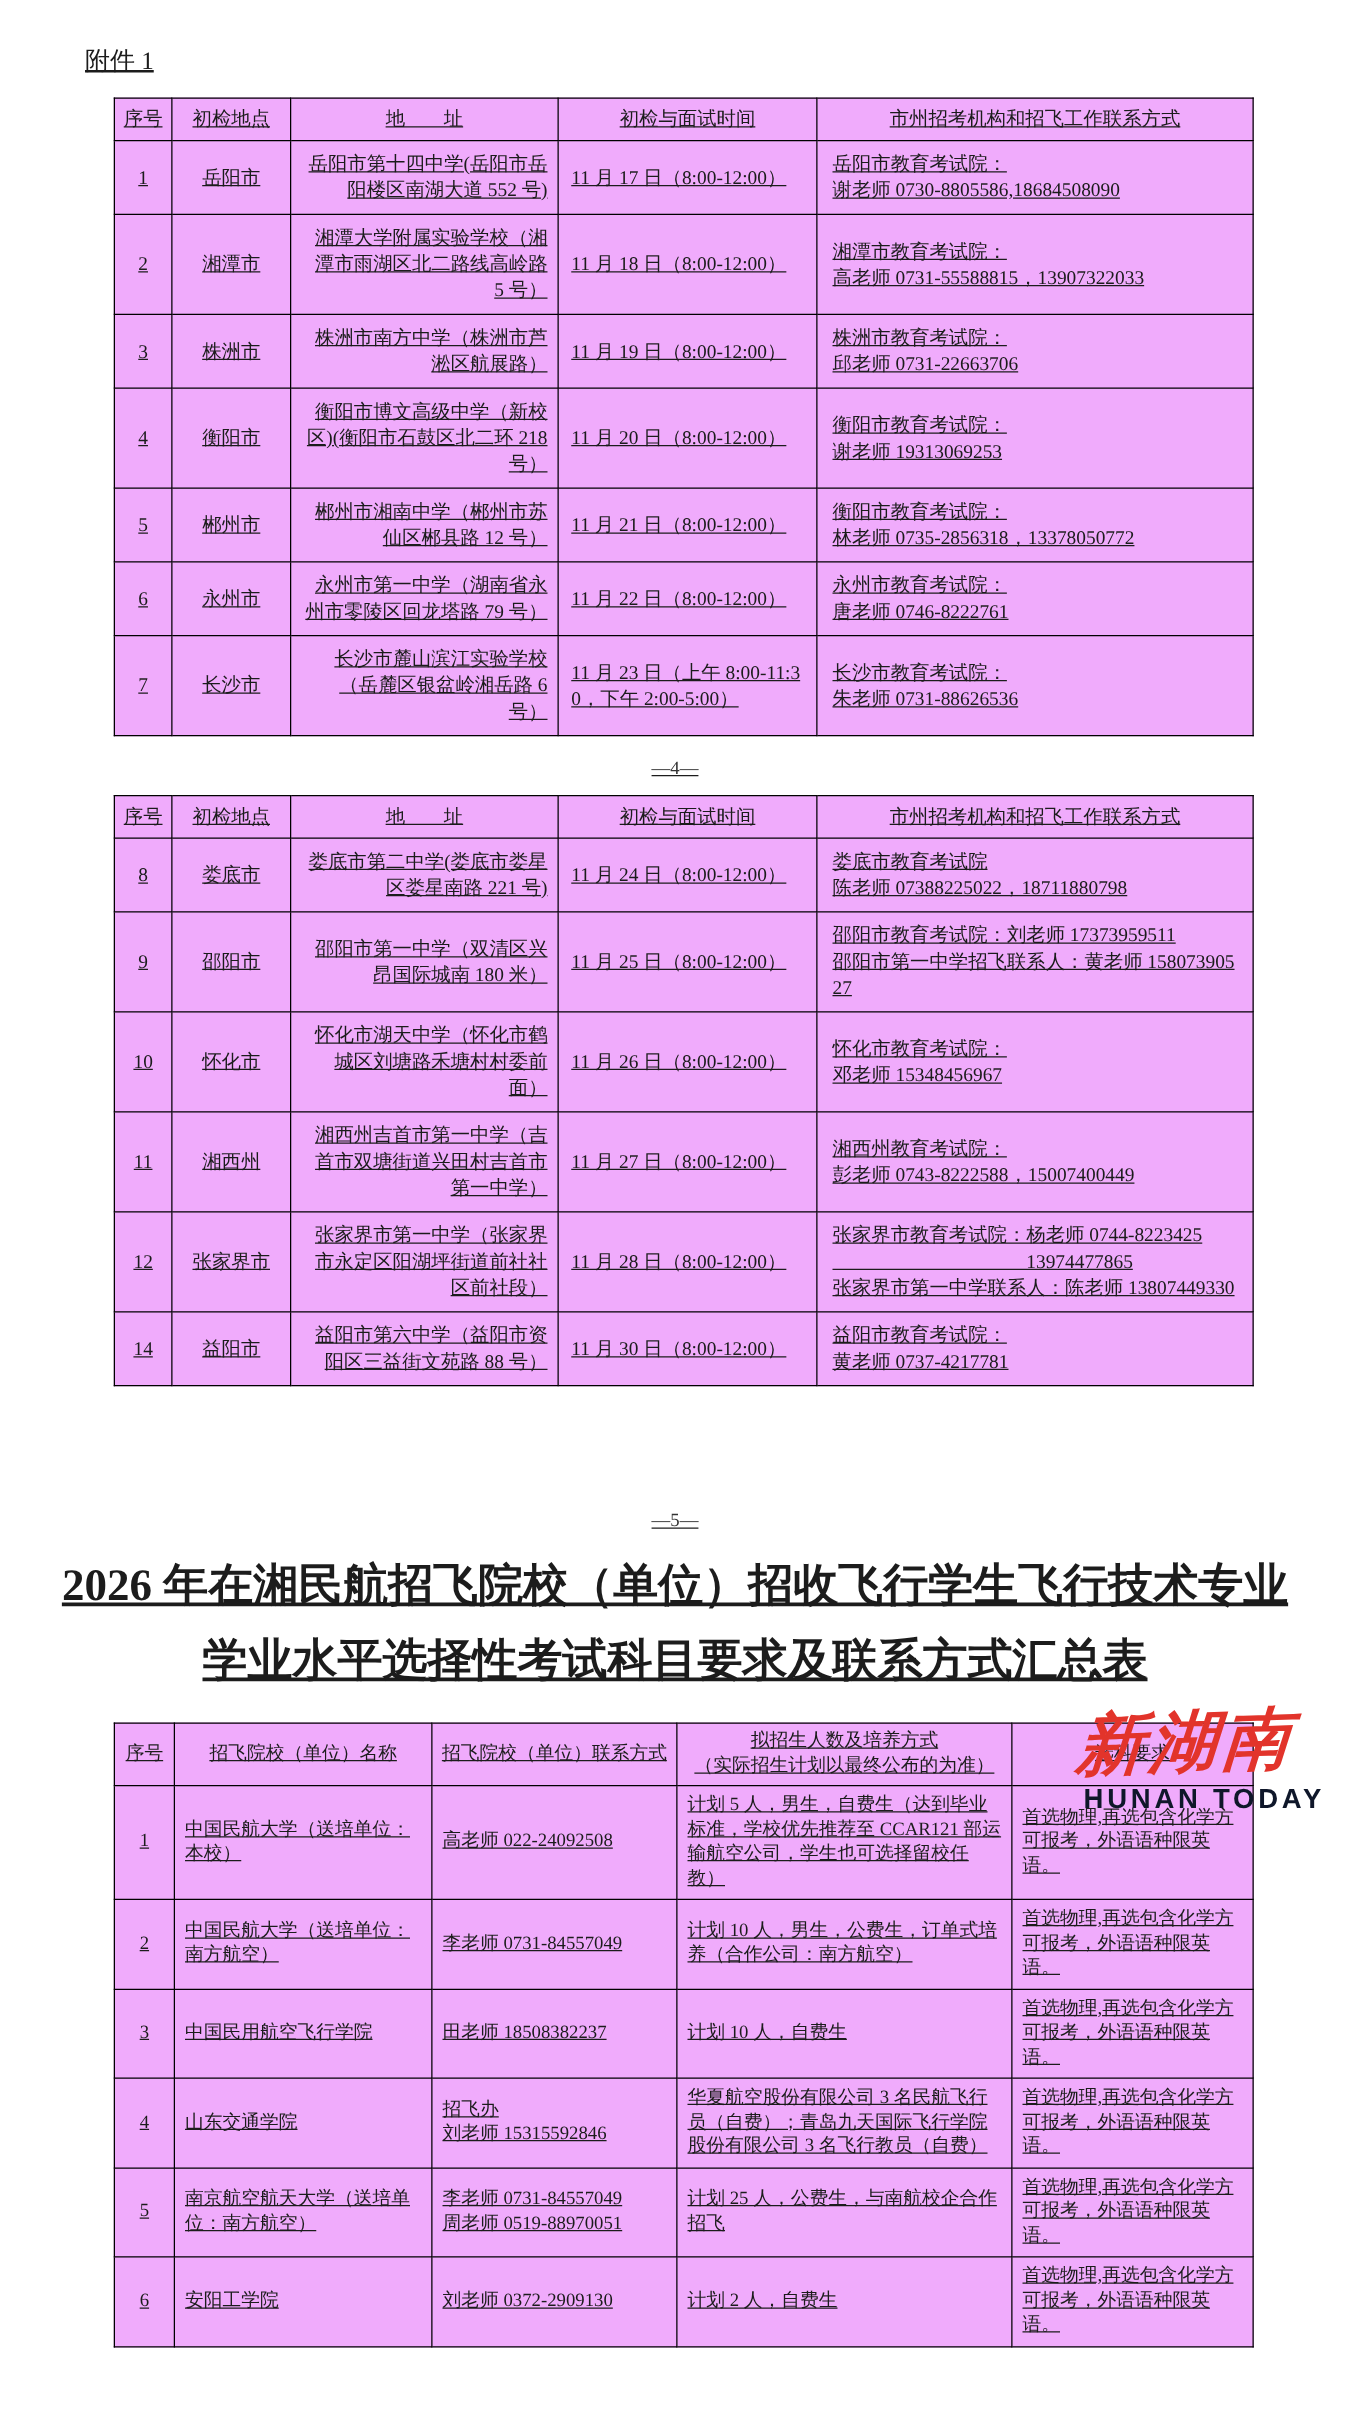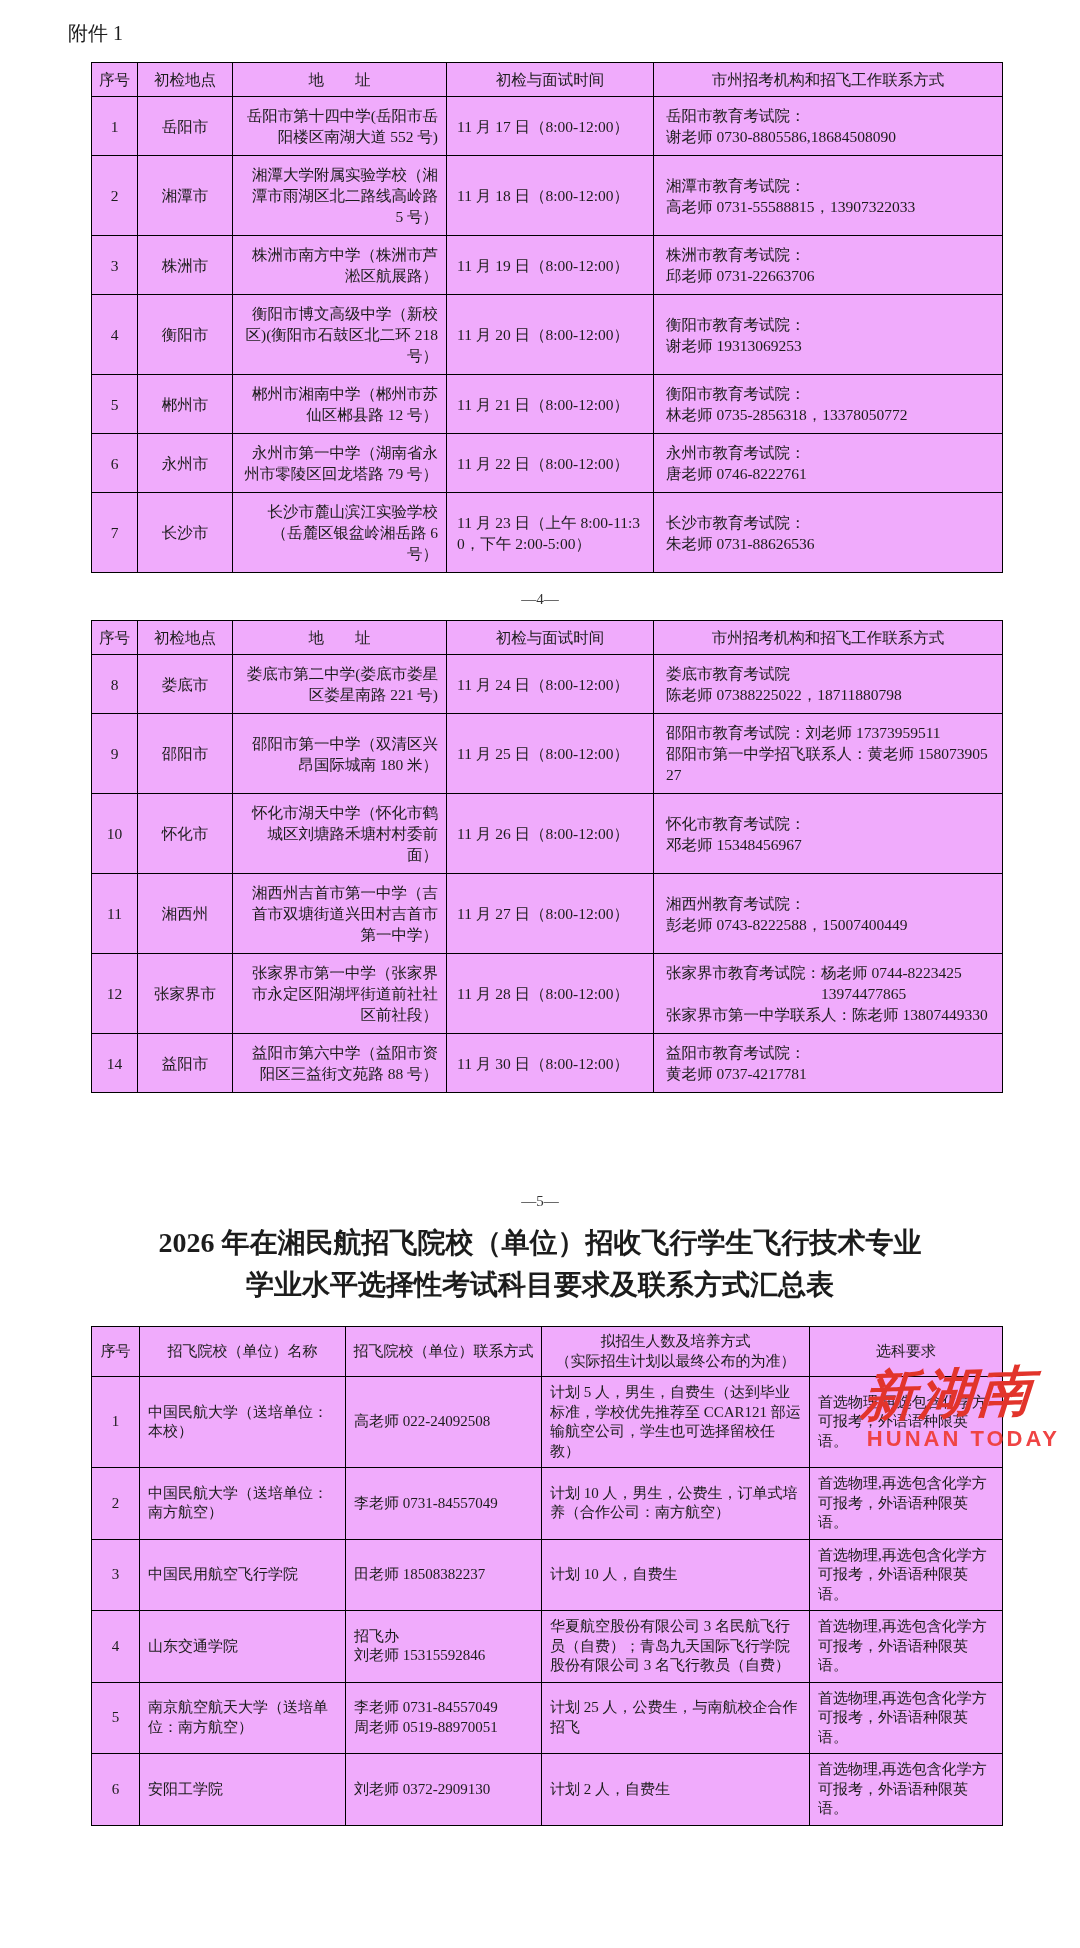--- a/index.html
+++ b/index.html
@@ -1,22 +1,22 @@
 <!DOCTYPE html>
 <html lang="zh"><head>
 <meta charset="utf-8">
 <style>
   html,body{margin:0;padding:0;background:#ffffff;}
   body{width:1080px;height:1948px;position:relative;overflow:hidden;
        font-family:"Liberation Serif","DejaVu Serif",serif;color:#1c1c1c;}
-  .page{position:relative;width:1080px;height:1460px;padding-top:20px;box-sizing:border-box;}
+  .page{position:relative;width:1080px;height:1460px;padding-top:36px;box-sizing:border-box;text-decoration:underline;}
 
   .att-label{margin-left:68px;font-size:20px;line-height:26px;}
   .doc-title{margin-top:14px;text-align:center;font-size:29px;font-weight:bold;line-height:38px;}
-  .doc-title2{margin-top:12px;text-align:center;font-size:28px;font-weight:bold;line-height:42px;white-space:pre-line;}
+  .doc-title2{margin-top:12px;text-align:center;font-size:36px;font-weight:bold;line-height:60px;white-space:pre-line;}
 
   table{border-collapse:collapse;table-layout:fixed;margin-left:91px;width:911px;background:#f0abfc;}
   .tbl{margin-top:16px;}
   th,td{border:1px solid #000;font-weight:normal;vertical-align:middle;
         font-size:15.5px;line-height:21px;padding:8px 8px;white-space:pre-line;
         word-break:break-all;}
   thead th{text-align:center;padding:6px 4px;}
   .tbl td:nth-child(1),.tbl td:nth-child(2){text-align:center;padding:4px 2px;}
   .tbl td:nth-child(3){text-align:right;}
   .tbl td:nth-child(4){text-align:left;padding-left:10px;}
@@ -262,16 +262,16 @@
           <td>安阳工学院</td>
           <td>刘老师 0372-2909130</td>
           <td>计划 2 人，自费生</td>
           <td>首选物理,再选包含化学方可报考，外语语种限英语。</td>
         </tr>
       </tbody>
   </table>
 
   <div class="logo">
     <div class="logo-cn" style="color: rgb(226, 52, 43);">新湖南</div>
-    <div class="logo-en" style="color: #ef4444; margin-left: 30px;">HUNAN TODAY</div>
+    <div class="logo-en" style="color: #0f172a; margin-left: 30px;">HUNAN TODAY</div>
   </div>
 
 </div>
 
 </body></html>

